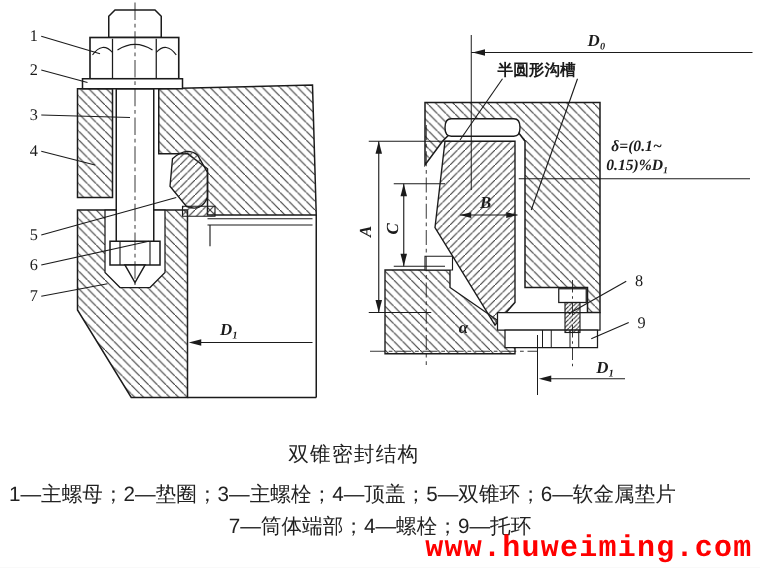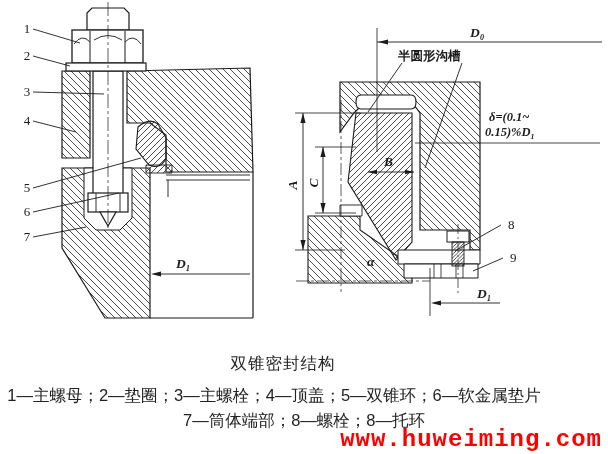--- a/index.html
+++ b/index.html
@@ -158,15 +158,15 @@
     <path d="M296,281 H430" stroke-width="0.7" stroke-dasharray="12 3 3 3"></path>
     <path d="M430,268 V316" stroke-width="0.8"></path>
     <path d="M434,303 H500" stroke-width="0.9"></path>
     <polygon points="431,303 441,300.4 441,305.6" fill="#1b1b1b" stroke="none"></polygon>
     <text class="dim" x="477" y="298" stroke="none">D₁</text>
   </g>
 </svg>
 
   <div class="figure-title">双锥密封结构</div>
   <div class="caption1">1—主螺母；2—垫圈；3—主螺栓；4—顶盖；5—双锥环；6—软金属垫片</div>
-  <div class="caption2">7—筒体端部；8—螺栓；8—托环</div>
+  <div class="caption2">7—筒体端部；4—螺栓；9—托环</div>
   <div class="watermark">www.huweiming.com</div>
 </div>
 
 </body></html>

